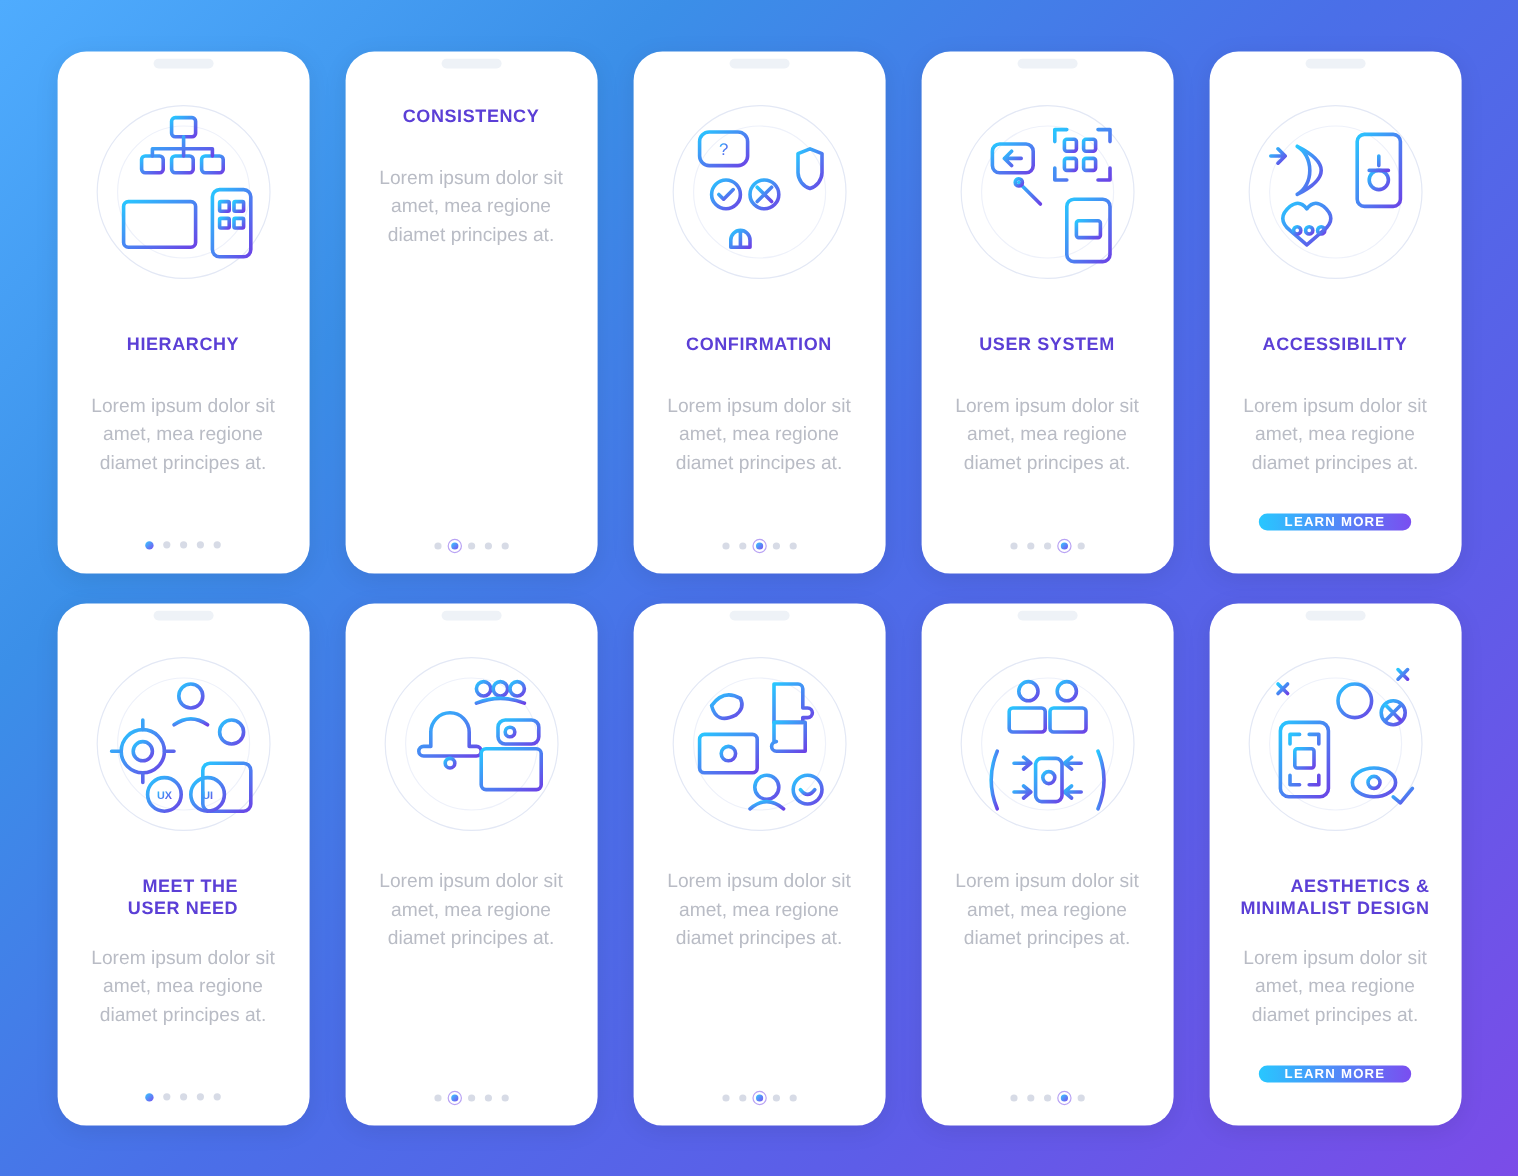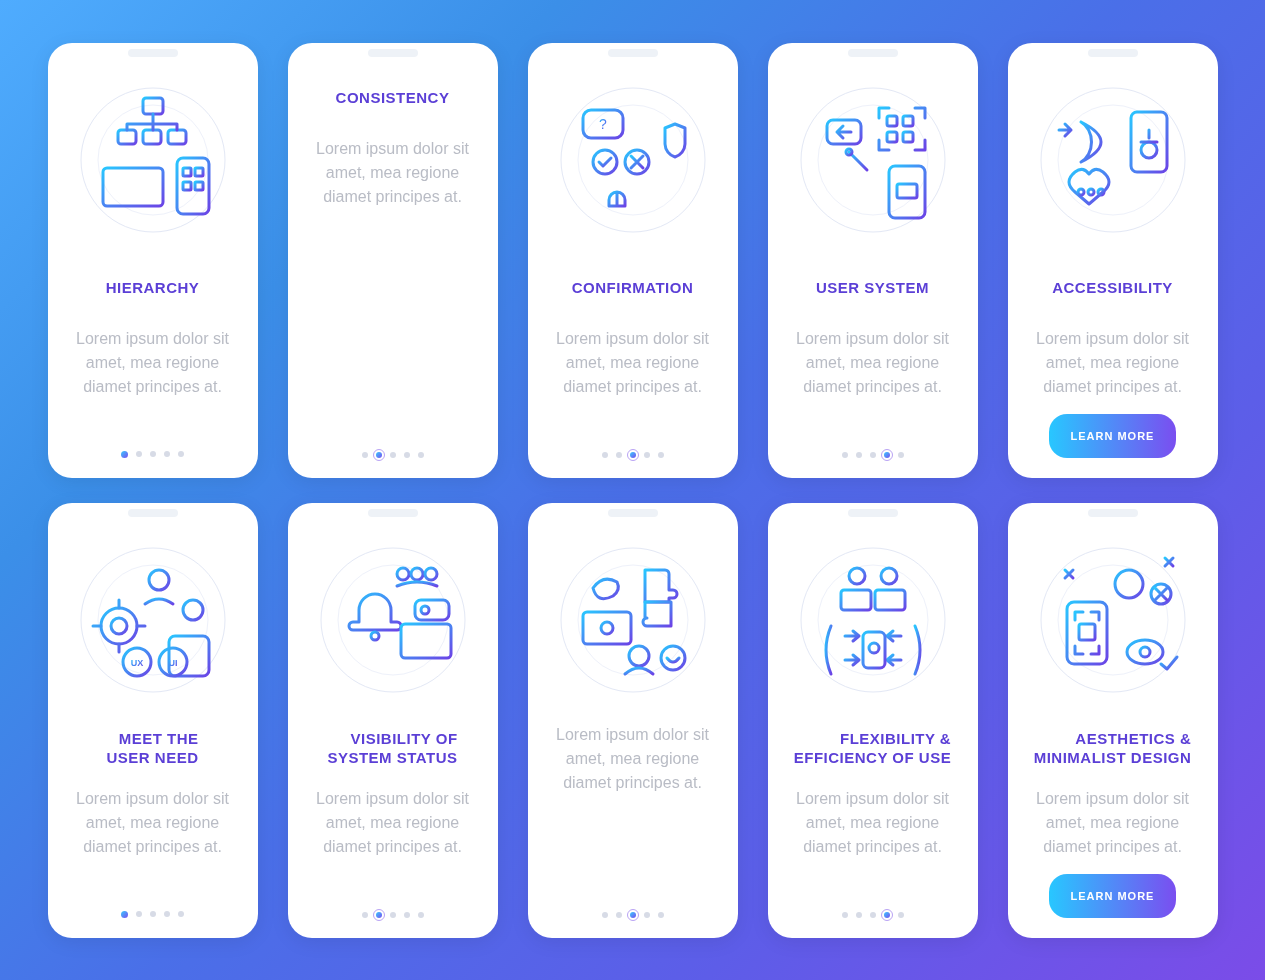--- a/index.html
+++ b/index.html
@@ -80,22 +80,22 @@
   .dot.on::before{
     content:""; position:absolute; inset:-3px;
     border:1.5px solid #b9a3f4; border-radius:50%;
   }
   .dot.on::after{
     content:""; position:absolute; inset:0;
     background: linear-gradient(135deg,#36c9ff,#7a4ef0); border-radius:50%;
   }
   .cta {
     margin-top: auto;
-    margin-bottom: 2px;
-    padding: 16px 22px;
+    margin-bottom: 18px;
+    padding: 1px 22px;
     border-radius: 18px;
     border:none;
     background: linear-gradient(90deg,#28c7ff,#7a4ef0);
     color:#fff;
     font-size:11px;
     letter-spacing: 1px;
     font-weight:600;
     cursor:pointer;
   }
 </style>
@@ -291,22 +291,20 @@
           <circle fill="none" stroke="url(#g7)" stroke-width="3" stroke-linecap="round" stroke-linejoin="round" cx="90" cy="34" r="6"></circle>
           <circle fill="none" stroke="url(#g7)" stroke-width="3" stroke-linecap="round" stroke-linejoin="round" cx="104" cy="34" r="6"></circle>
           <circle fill="none" stroke="url(#g7)" stroke-width="3" stroke-linecap="round" stroke-linejoin="round" cx="118" cy="34" r="6"></circle>
           <path fill="none" stroke="url(#g7)" stroke-width="3" stroke-linecap="round" stroke-linejoin="round" d="M84 46 q20 -8 40 0"></path>
           <rect fill="none" stroke="url(#g7)" stroke-width="3" stroke-linecap="round" stroke-linejoin="round" x="88" y="84" width="50" height="34" rx="4"></rect>
           <path fill="none" stroke="url(#g7)" stroke-width="3" stroke-linecap="round" stroke-linejoin="round" d="M82 120 h62"></path>
           <rect fill="none" stroke="url(#g7)" stroke-width="3" stroke-linecap="round" stroke-linejoin="round" x="102" y="60" width="34" height="20" rx="6"></rect>
           <circle fill="none" stroke="url(#g7)" stroke-width="3" stroke-linecap="round" stroke-linejoin="round" cx="112" cy="70" r="4"></circle>
         </svg>
       </div>
-      <div class="title">VISIBILITY OF
-SYSTEM STATUS</div>
       <div class="desc">Lorem ipsum dolor sit amet, mea regione diamet principes at.</div>
       <div class="dots">
         <div class="dot"></div>
         <div class="dot on"></div>
         <div class="dot"></div>
         <div class="dot"></div>
         <div class="dot"></div>
       </div>
     </div>
     <div class="phone">
@@ -358,22 +356,20 @@
           <path fill="none" stroke="url(#g9)" stroke-width="3" stroke-linecap="round" stroke-linejoin="round" d="M38 86 q-10 24 0 48"></path>
           <path fill="none" stroke="url(#g9)" stroke-width="3" stroke-linecap="round" stroke-linejoin="round" d="M122 86 q10 24 0 48"></path>
           <path fill="none" stroke="url(#g9)" stroke-width="3" stroke-linecap="round" stroke-linejoin="round" d="M52 96 h14 m-6 -5 l6 5 -6 5"></path>
           <path fill="none" stroke="url(#g9)" stroke-width="3" stroke-linecap="round" stroke-linejoin="round" d="M108 96 h-14 m6 -5 l-6 5 6 5"></path>
           <path fill="none" stroke="url(#g9)" stroke-width="3" stroke-linecap="round" stroke-linejoin="round" d="M52 120 h14 m-6 -5 l6 5 -6 5"></path>
           <path fill="none" stroke="url(#g9)" stroke-width="3" stroke-linecap="round" stroke-linejoin="round" d="M108 120 h-14 m6 -5 l-6 5 6 5"></path>
           <rect fill="none" stroke="url(#g9)" stroke-width="3" stroke-linecap="round" stroke-linejoin="round" x="70" y="92" width="22" height="36" rx="5"></rect>
           <circle fill="none" stroke="url(#g9)" stroke-width="3" stroke-linecap="round" stroke-linejoin="round" cx="81" cy="108" r="5"></circle>
         </svg>
       </div>
-      <div class="title">FLEXIBILITY &amp;
-EFFICIENCY OF USE</div>
       <div class="desc">Lorem ipsum dolor sit amet, mea regione diamet principes at.</div>
       <div class="dots">
         <div class="dot"></div>
         <div class="dot"></div>
         <div class="dot"></div>
         <div class="dot on"></div>
         <div class="dot"></div>
       </div>
     </div>
     <div class="phone has-cta">

